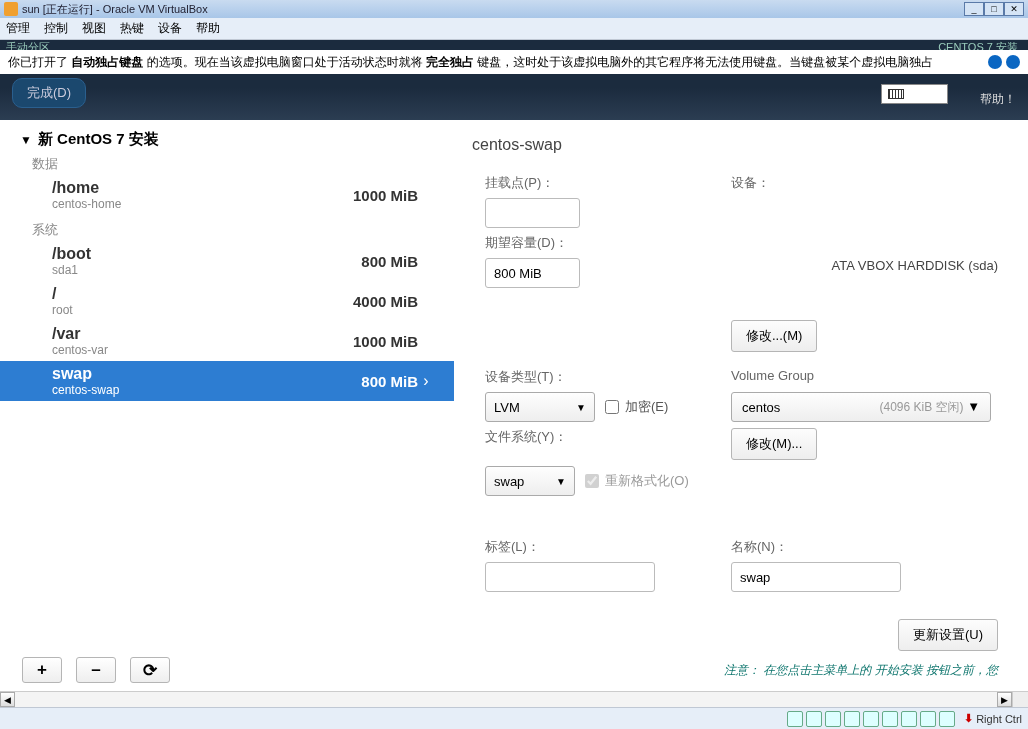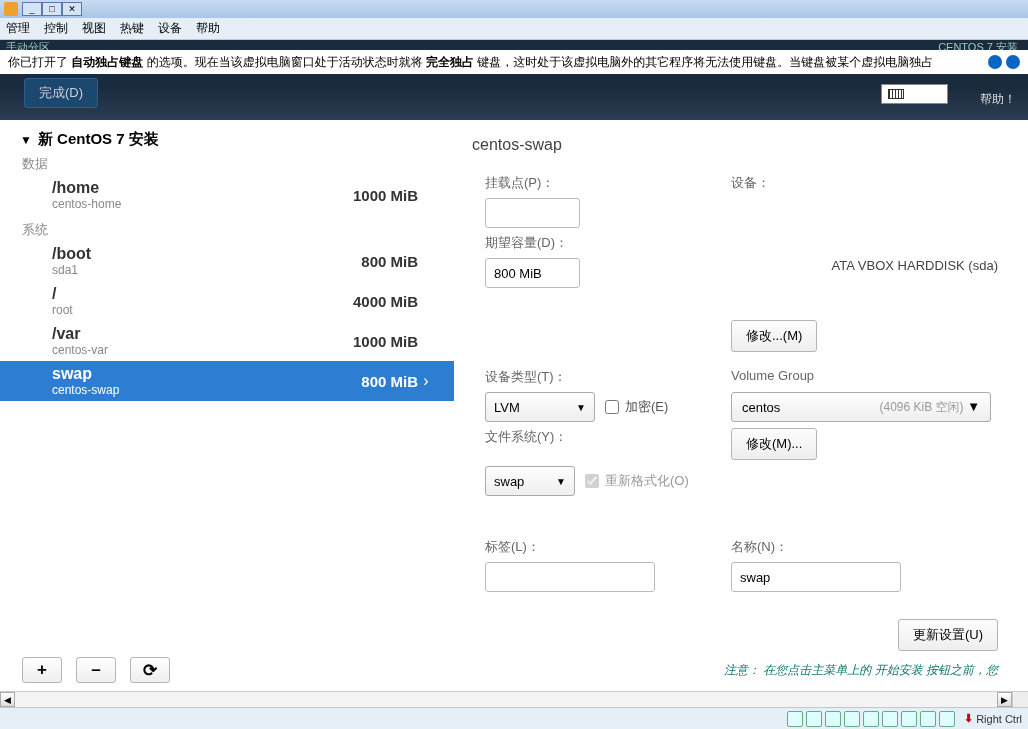--- a/index.html
+++ b/index.html
@@ -19,34 +19,34 @@
 .notif-bar { position: absolute; top: 50px; left: 0; right: 0; height: 24px; background: #fff; display: flex; align-items: center; padding: 0 8px; font-size: 12px; z-index: 10; }
 .notif-bar .msg { flex: 1; }
 .notif-bar .msg b { font-weight: bold; }
 .notif-icons { display: flex; gap: 4px; }
 .notif-icons span { width: 14px; height: 14px; background: #0a66c2; border-radius: 50%; display: inline-block; }
 
 
 .inst-header { position: absolute; top: 40px; left: 0; right: 0; height: 80px; background: linear-gradient(180deg,#1b2b3e 0%,#1b2b3e 60%,#2b3d52 100%); color: #fff; overflow: hidden; }
 .inst-topstrip { height: 14px; background: #1b2b3e; color: #9cb; font-size: 11px; padding-left: 6px; display:flex; justify-content:space-between; align-items:center;}
 .inst-topstrip .right{ color:#9cb; padding-right:10px;}
-.done-btn { position: absolute; bottom: 12px; left: 24px; background: #1b486e; border: 1px solid #2a5f8e; color: #ccd; padding: 5px 14px; font-size: 13px; border-radius: 3px; cursor: pointer; }
+.done-btn { position: absolute; bottom: 12px; left: 12px; background: #1b486e; border: 1px solid #2a5f8e; color: #ccd; padding: 5px 14px; font-size: 13px; border-radius: 10px; cursor: pointer; }
 .help-btn { position: absolute; bottom: 12px; right: 12px; color: #ddd; font-size: 12px; cursor: pointer; }
 .lang-ind { position: absolute; bottom: 16px; right: 80px; background: #fff; border: 1px solid #888; padding: 2px 24px 2px 6px; font-size: 12px; display: flex; align-items: center; gap: 6px; }
 .lang-ind .kbd-icon { width: 16px; height: 10px; border: 1px solid #333; background: repeating-linear-gradient(90deg,#333,#333 1px,#fff 1px,#fff 3px); }
 
 
 .content { position: absolute; top: 120px; left: 0; right: 0; bottom: 38px; display: flex; }
 .left-panel { width: 454px; border: none; padding-top: 10px; position: relative; }
 .right-panel { flex: 1; padding: 16px 30px 0 18px; position: relative; }
 
 
 .tree-header { display: flex; align-items: center; gap: 6px; padding: 0 20px; font-size: 15px; font-weight: bold; }
 .tree-header .arrow { font-size: 12px; }
-.section-label { color: #888; font-size: 13px; padding: 6px 0 2px 22px; }
+.section-label { color: #888; font-size: 13px; padding: 6px 0 2px 32px; }
 .part-row { display: flex; padding: 4px 20px 4px 52px; align-items: center; cursor: pointer; }
 .part-row .names { flex: 1; }
 .part-row .mount { font-size: 16px; color: #333; font-weight: 600; }
 .part-row .sub { font-size: 12px; color: #888; }
 .part-row .size { font-size: 15px; font-weight: 600; color: #333; }
 .part-row .chev { width: 16px; text-align: center; color: transparent; }
 .part-row.selected { background: #2d7dd2; color: #fff; }
 .part-row.selected .mount, .part-row.selected .sub, .part-row.selected .size { color: #fff; }
 .part-row.selected .chev { color: #fff; }
 
@@ -80,20 +80,21 @@
 .hscroll { position: absolute; bottom: 22px; left: 0; right: 16px; height: 16px; background: #eee; border-top: 1px solid #ccc; display:flex; align-items:center;}
 .hscroll .arrowbtn{ width:15px; height:15px; background:linear-gradient(#fff,#ddd); border:1px solid #aaa; font-size:9px; display:flex;align-items:center;justify-content:center;}
 .hscroll .track{ flex:1; height:15px; background:#f4f4f4;}
 .vscroll-corner{ position:absolute; bottom:22px; right:0; width:16px; height:16px; background:#eee; border-top:1px solid #ccc; border-left:1px solid #ccc;}
 </style>
 </head>
 <body>
 
 <div class="vbox-titlebar">
   <span class="icon"></span>
+  <span class="title">sun [正在运行] - Oracle VM VirtualBox</span>
   <div class="winbtns">
     <span class="winbtn">_</span>
     <span class="winbtn">□</span>
     <span class="winbtn">✕</span>
   </div>
 </div>
 
 <div class="vbox-menubar">
   <span>管理</span>
   <span>控制</span>

